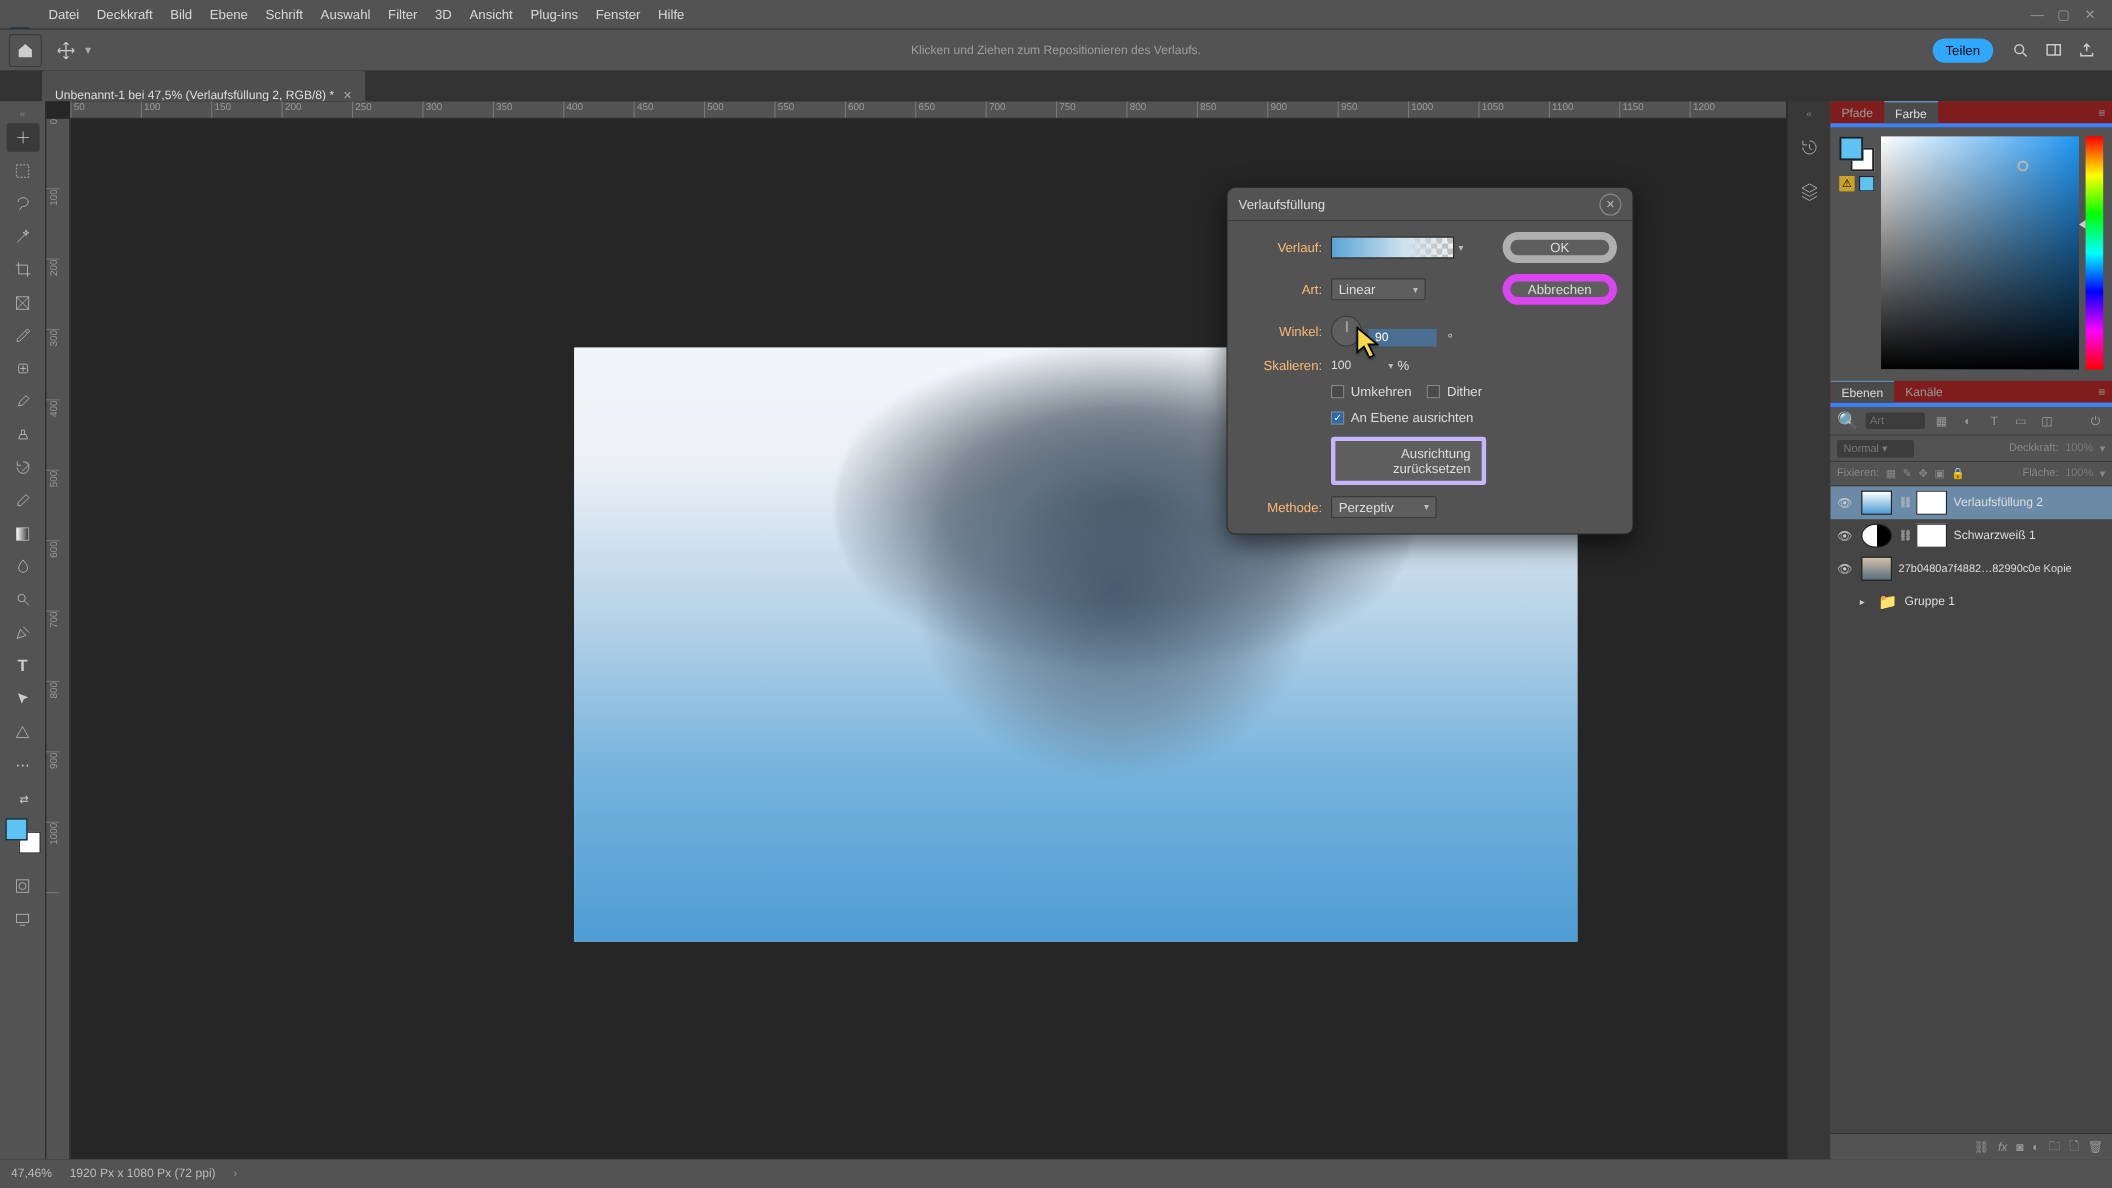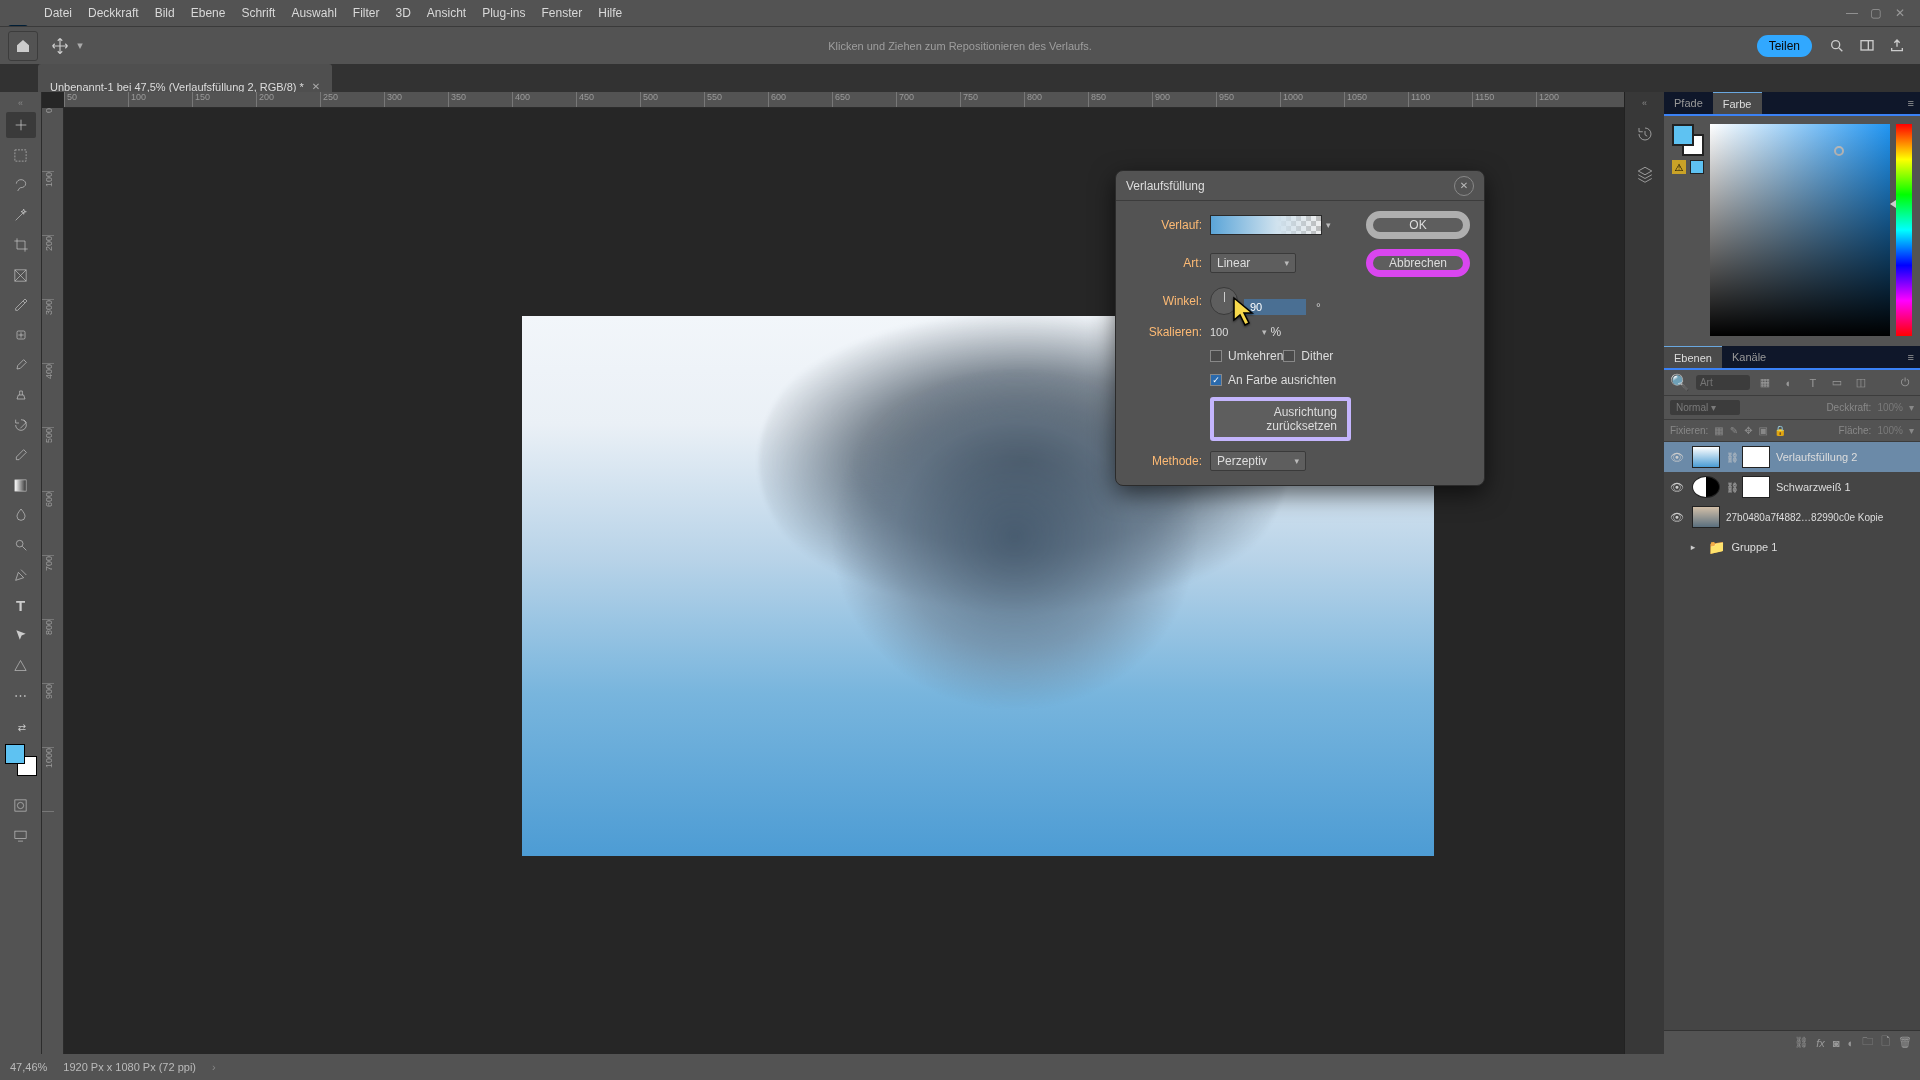--- a/index.html
+++ b/index.html
@@ -42,21 +42,21 @@
 .canvas { position: absolute; left: 480px; top: 224px; width: 912px; height: 540px; background: #ddd; }
 .canvas .photo { width: 100%; height: 100%; background: linear-gradient(to bottom, #f2f6fa 0%, #eaf0f6 20%, #b8d3e8 45%, #78b5dd 70%, #4d9cd4 100%); position: relative; overflow: hidden; }
 .canvas .head { position: absolute; top: 10%; left: 30%; width: 48%; height: 88%; background: radial-gradient(ellipse 55% 48% at 50% 35%, rgba(70,90,110,0.9) 0%, rgba(100,120,140,0.55) 50%, rgba(160,195,220,0) 76%); border-radius: 50% 50% 40% 40%; filter: blur(1px); }
 .canvas .hair { position: absolute; top: -4%; left: 26%; width: 58%; height: 62%; background: radial-gradient(ellipse 70% 60% at 50% 50%, rgba(30,40,50,0.85) 0%, rgba(40,55,70,0.55) 45%, rgba(160,195,220,0) 75%); border-radius: 50%; filter: blur(2px); }
 
 
 .right-stack { width: 40px; background: #383838; border-left: 1px solid #222; display: flex; flex-direction: column; align-items: center; padding-top: 6px; gap: 12px; }
 .right-stack .ic { width: 28px; height: 28px; display: flex; align-items: center; justify-content: center; color: #bbb; }
 
 .panels { width: 256px; background: #535353; display: flex; flex-direction: column; gap: 0; }
-.panel-tabs { display: flex; background: #0f172a; border-bottom: 2px solid #3b82f6; height: 24px; font-size: 11px; color: #999; }
+.panel-tabs { display: flex; background: #7f1d1d; border-bottom: 4px solid #3b82f6; height: 24px; font-size: 11px; color: #999; }
 .panel-tabs .ptab { padding: 5px 10px; }
 .panel-tabs .ptab.act { background: #4a4a4a; color: #ddd; border-top: 1px solid #6aa8e0; }
 .panel-tabs .menu { margin-left: auto; padding: 5px 6px; color: #999; }
 .color-panel { height: 230px; background: #535353; position: relative; }
 .color-swatches { position: absolute; top: 8px; left: 8px; }
 .color-swatches .sw { width: 22px; height: 22px; border: 2px solid #222; position: absolute; }
 .color-swatches .sw1 { background: #5ec2f2; top: 0; left: 0; z-index: 2; }
 .color-swatches .sw2 { background: #fff; top: 10px; left: 10px; }
 .color-warn { position: absolute; top: 44px; left: 8px; display: flex; gap: 4px; }
 .color-warn span { width: 14px; height: 14px; display: inline-flex; align-items: center; justify-content: center; font-size: 10px; }
@@ -101,21 +101,21 @@
 .dialog .grad-prev { width: 112px; height: 20px; background: linear-gradient(to right, #5ba5d8 0%, #d0e2ee 60%, transparent 100%), repeating-conic-gradient(#bbb 0% 25%, #eee 0% 50%); background-size: auto, 10px 10px; border: 1px solid #2a2a2a; }
 .dialog .drop { display: flex; align-items: center; gap: 6px; background: #5e5e5e; border: 1px solid #3a3a3a; padding: 2px 6px; border-radius: 2px; width: 86px; }
 .dialog .chev { color: #bbb; font-size: 9px; }
 .dialog .btn { background: #5e5e5e; border: 7px solid #d946ef; border-radius: 18px; height: 28px; display: flex; align-items: center; justify-content: center; }
 .dialog .btn.ok { border-color: #afafaf; }
 .angle-widget { width: 28px; height: 28px; border: 1px solid #3a3a3a; border-radius: 50%; position: relative; background: #5e5e5e; }
 .angle-widget::after { content:""; position:absolute; left:50%; top:4px; width:1px; height:10px; background:#ccc; }
 .num { background: #4a6f93; color: #fff; padding: 2px 6px; width: 62px; border: none; text-align: left; font-size: 11px; }
 .plain-num { background: transparent; border: none; color: #ddd; width: 48px; font-size: 11px; }
 .deg { color: #ccc; margin-left: 4px; }
-.chk-row { display: flex; align-items: flex-start; grid-column: 2/4; color: #ddd; }
+.chk-row { display: flex; align-items: flex-start; gap: 14px; grid-column: 2/4; color: #ddd; }
 .chk { width: 12px; height: 12px; border: 1px solid #888; display: inline-flex; align-items: center; justify-content: center; background: #4a4a4a; font-size: 9px; color: #fff; }
 .reset-btn { grid-column: 2/4; background: #5e5e5e; border: 4px solid #c4b5fd; padding: 4px 10px; border-radius: 3px; width: 141px; text-align: right; }
 
 
 .cursor { position: absolute; left: 1232px; top: 296px; pointer-events: none; z-index: 999; }
 .cursor svg { filter: drop-shadow(0 1px 1px rgba(0,0,0,0.6)); }
 </style>
 </head>
 <body>
 
@@ -513,21 +513,21 @@
       <label style="display:flex;gap:6px;align-items:center;">
           <span class="chk"></span>
           <span>Dither</span>
         </label>
     </div>
 
     <div></div>
     <div class="chk-row">
       <label style="display:flex;gap:6px;align-items:center;">
           <span class="chk" style="background:#2b6aac;">✓</span>
-          <span>An Farbe ausrichten</span>
+          <span>An Ebene ausrichten</span>
         </label>
     </div>
 
     <div></div>
     <div class="reset-btn">Ausrichtung zurücksetzen</div>
 
     <span class="lbl">Methode:</span>
     <div class="drop" style="width:96px;">
       <span>Perzeptiv</span>
         <span class="chev" style="margin-left:auto;">▾</span>

